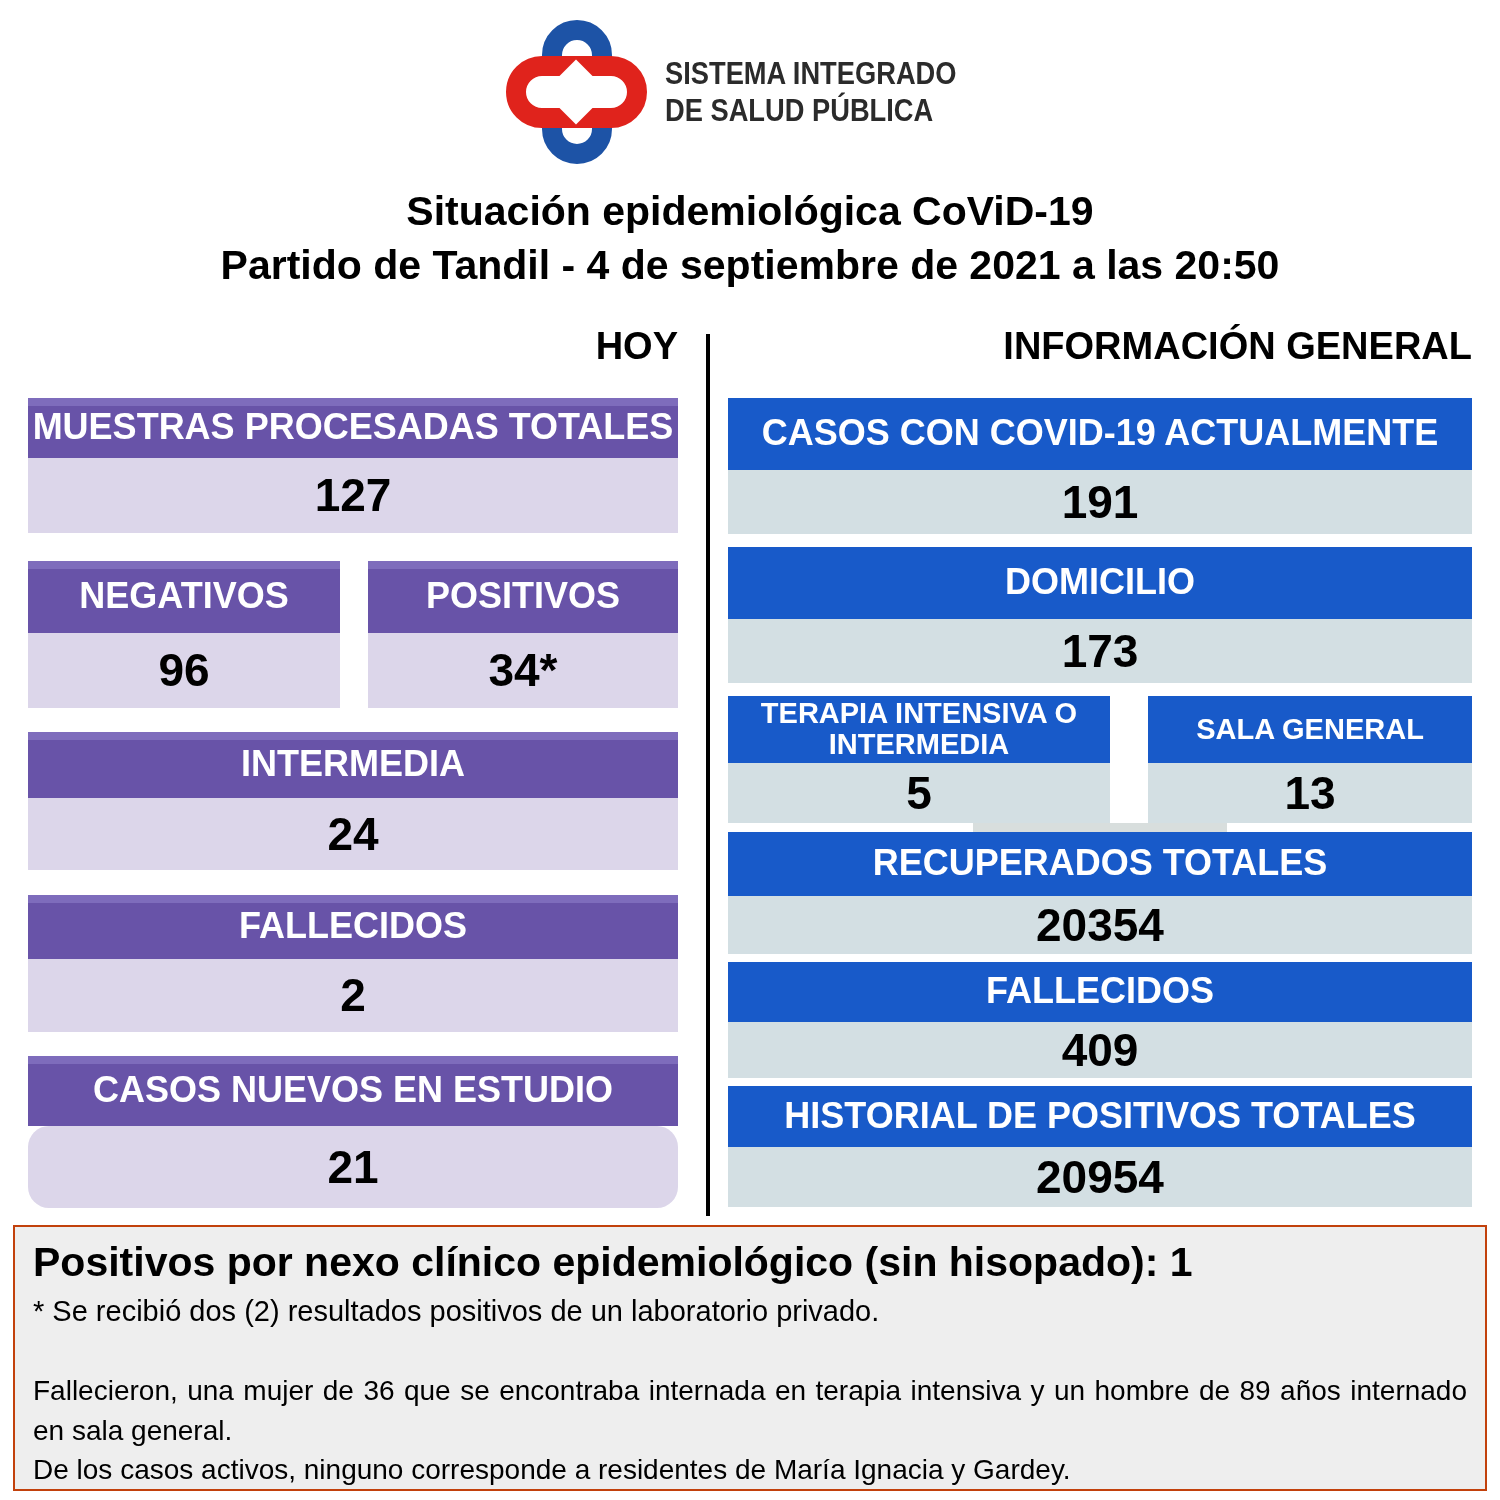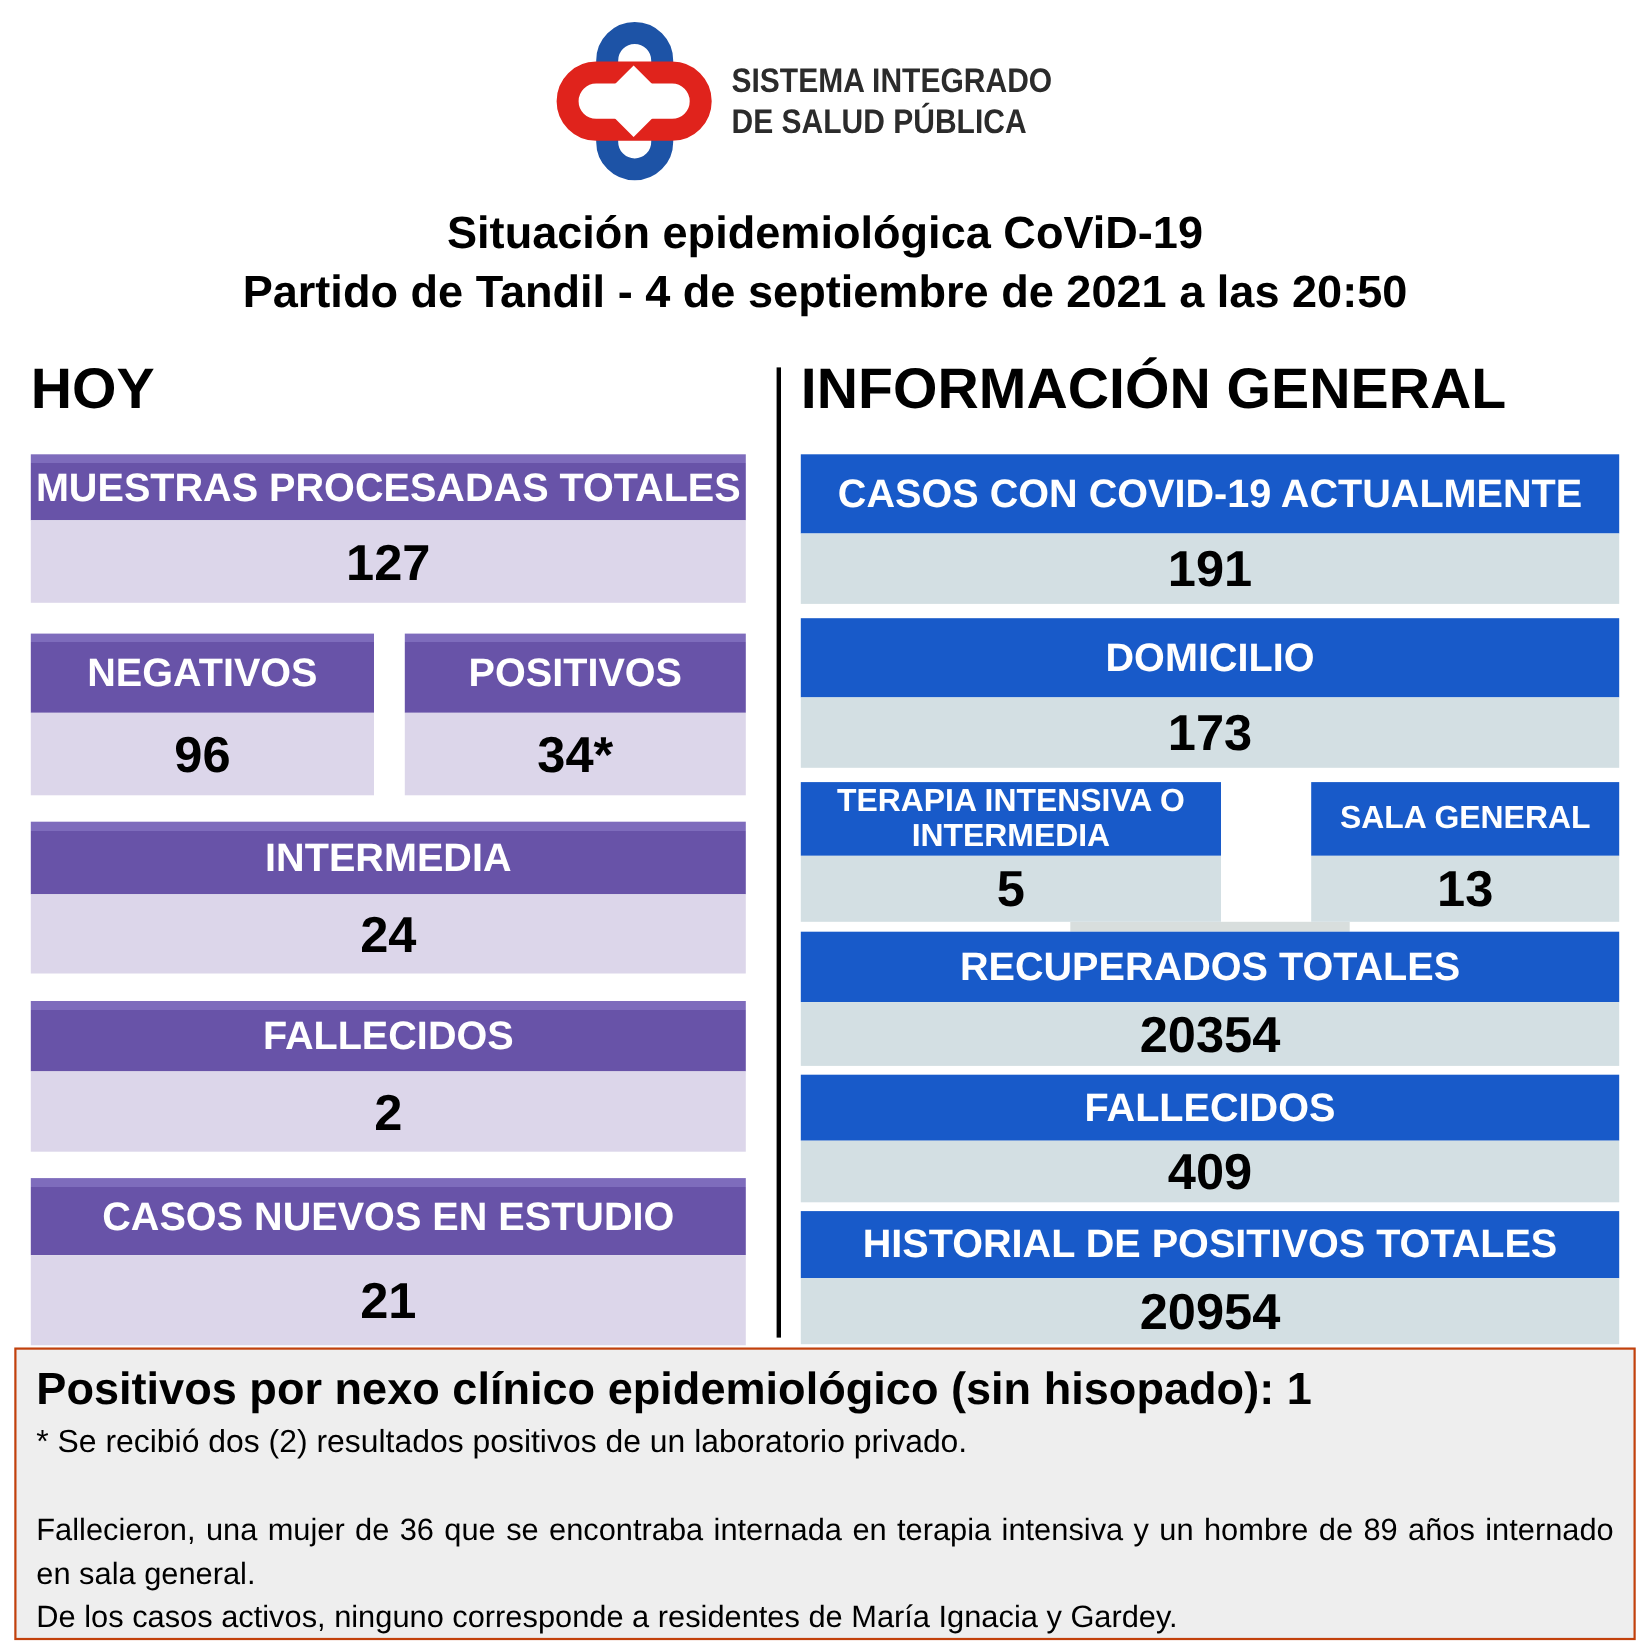--- a/index.html
+++ b/index.html
@@ -23,21 +23,21 @@
 
   
   .title{position:absolute;top:184px;left:0;right:0;text-align:center;
     font-weight:bold;font-size:41px;line-height:1.32;color:#000000;}
 
   
   .col{position:absolute;top:326px;}
   .col-left{left:28px;width:650px;}
   .col-right{left:728px;width:744px;}
   .col-heading{
-    text-align:left;font-weight:bold;font-size:52px;margin:0 0 30px 0;line-height:1.1;
+    text-align:right;font-weight:bold;font-size:38px;margin:0 0 30px 0;line-height:1.1;
   }
   .divider{position:absolute;left:706px;top:334px;width:4px;height:882px;background:#000;}
 
   
   .stat{width:100%;}
   .stat-label{
     color:#fff;font-weight:bold;font-size:36px;text-align:center;
     display:flex;align-items:center;justify-content:center;line-height:1.08;
   }
   .stat-value{
@@ -60,31 +60,31 @@
   .l-negativos .stat-label,.l-positivos .stat-label{height:72px;}
   .l-negativos .stat-value,.l-positivos .stat-value{height:75px;}
   .l-pair{margin-bottom:24px;}
   .l-recuperados .stat-label{height:66px;}
   .l-recuperados .stat-value{height:72px;}
   .l-recuperados{margin-bottom:25px;}
   .l-fallecidos .stat-label{height:64px;}
   .l-fallecidos .stat-value{height:73px;}
   .l-fallecidos{margin-bottom:24px;}
   .l-casosnuevos .stat-label{height:70px;}
-  .l-casosnuevos .stat-value{height:82px;}
+  .l-casosnuevos .stat-value{height:82px;border-radius:21px;}
 
   
   .r-actuales .stat-label{height:72px;}
   .r-actuales .stat-value{height:64px;}
   .r-actuales{margin-bottom:13px;}
   .r-domicilio .stat-label{height:72px;}
   .r-domicilio .stat-value{height:64px;}
   .r-domicilio{margin-bottom:13px;}
   .r-terapia{width:382px;}
-  .r-sala{width:280px;}
+  .r-sala{width:324px;}
   .r-terapia .stat-label,.r-sala .stat-label{height:67px;font-size:29px;}
   .r-terapia .stat-value,.r-sala .stat-value{height:60px;}
   .wrap-narrow{display:inline-block;max-width:320px;}
   .sliver{width:254px;height:9px;background:#d8dedd;margin:0 auto 0 auto;}
   .r-rectot .stat-label{height:64px;}
   .r-rectot .stat-value{height:58px;}
   .r-rectot{margin-bottom:8px;}
   .r-fallecidos .stat-label{height:60px;}
   .r-fallecidos .stat-value{height:56px;}
   .r-fallecidos{margin-bottom:8px;}

